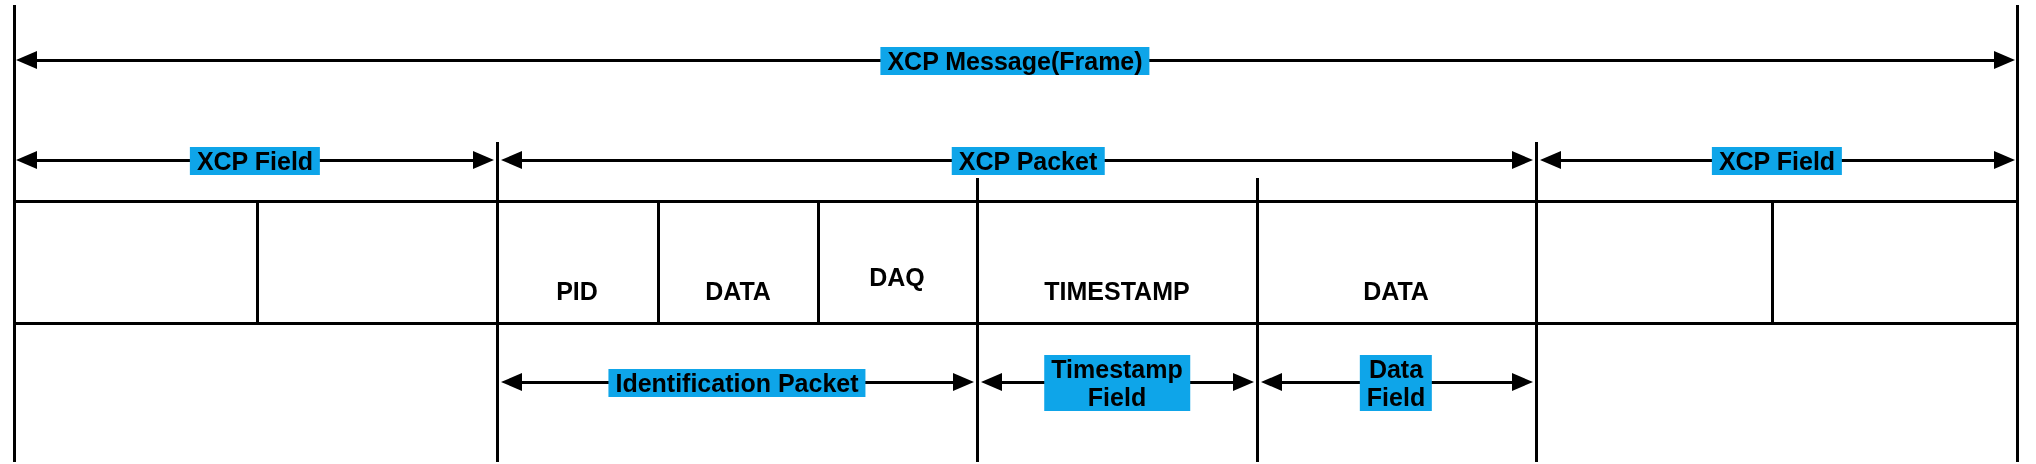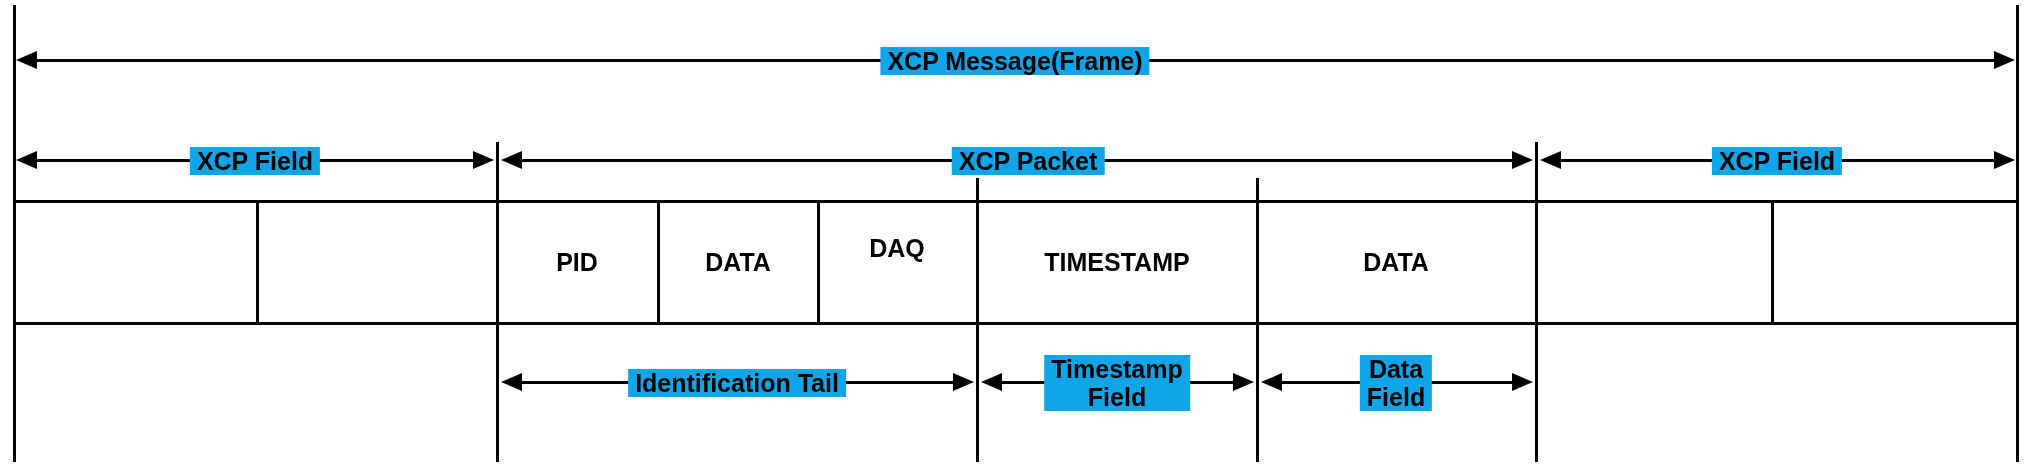--- a/index.html
+++ b/index.html
@@ -17,21 +17,21 @@
   .ah{position:absolute;width:0;height:0;border-top:9px solid transparent;border-bottom:9px solid transparent;}
   .ah-left{border-right:21px solid #000000;}
   .ah-right{border-left:21px solid #000000;}
   .lbl{
     position:absolute;transform:translate(-50%,-50%);
     background:#0ea5e9;font-weight:700;font-size:25px;line-height:1.12;
     white-space:nowrap;padding:0 7px;text-align:center;
   }
   .cell{
     position:absolute;transform:translate(-50%,-50%);
-    font-weight:700;font-size:25px;white-space:nowrap;
+    font-weight:700;font-size:25px;white-space:nowrap;margin-top:29px;
   }
 </style>
 </head>
 <body>
 
 <div id="diagram">
 
   <div class="v" style="left:13px;top:5px;height:457px;"></div>
   <div class="v" style="left:2016px;top:5px;height:457px;"></div>
 
@@ -78,21 +78,21 @@
   <div class="cell" style="left:577px;top:262px;">PID</div>
   <div class="cell" style="left:738px;top:262px;">DATA</div>
   <div class="cell" style="left:897px;top:248px;">DAQ</div>
   <div class="cell" style="left:1117px;top:262px;">TIMESTAMP</div>
   <div class="cell" style="left:1396px;top:262px;">DATA</div>
 
   <div>
     <div class="aline" style="left:517px;top:381px;width:438px;"></div>
     <div class="ah ah-left" style="left:501px;top:373px;"></div>
     <div class="ah ah-right" style="left:953px;top:373px;"></div>
-    <div class="lbl" style="left:737px;top:383px;">Identification Tail</div>
+    <div class="lbl" style="left:737px;top:383px;">Identification Packet</div>
   </div>
 
   <div>
     <div class="aline" style="left:997px;top:381px;width:238px;"></div>
     <div class="ah ah-left" style="left:981px;top:373px;"></div>
     <div class="ah ah-right" style="left:1233px;top:373px;"></div>
     <div class="lbl" style="left:1117px;top:383px;">
       <div>Timestamp</div>
       <div>Field</div>
     </div>

